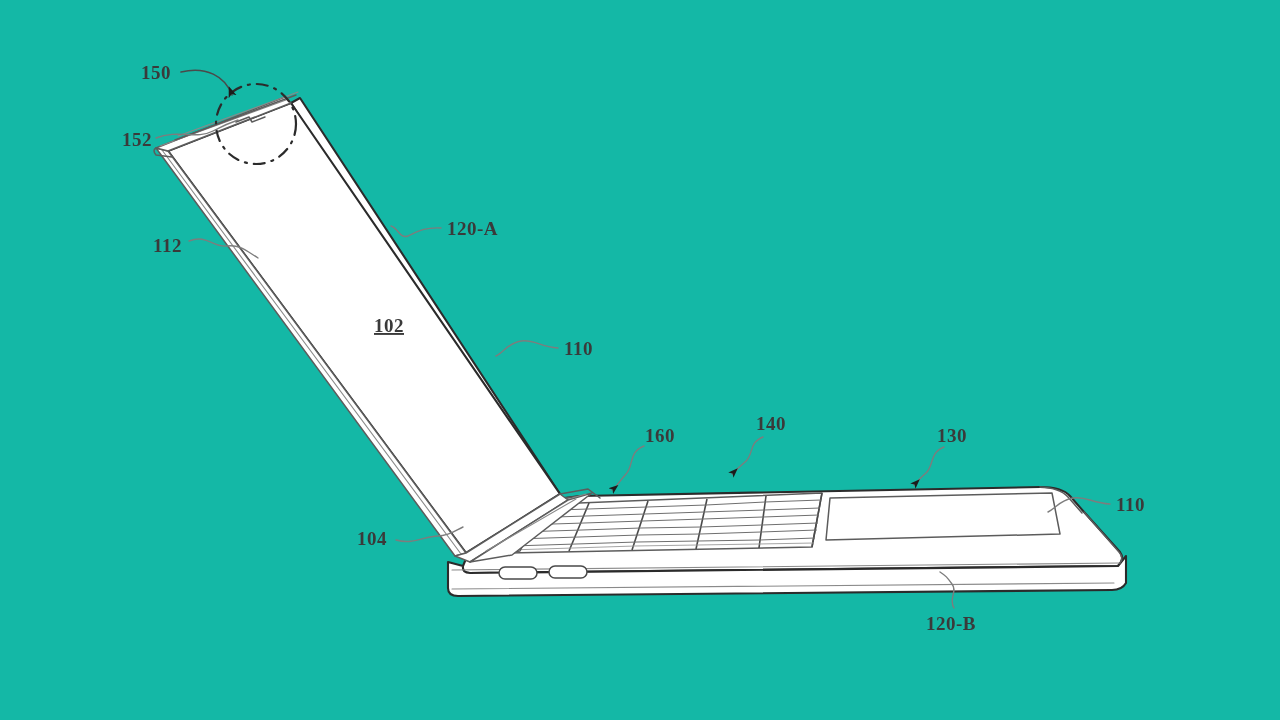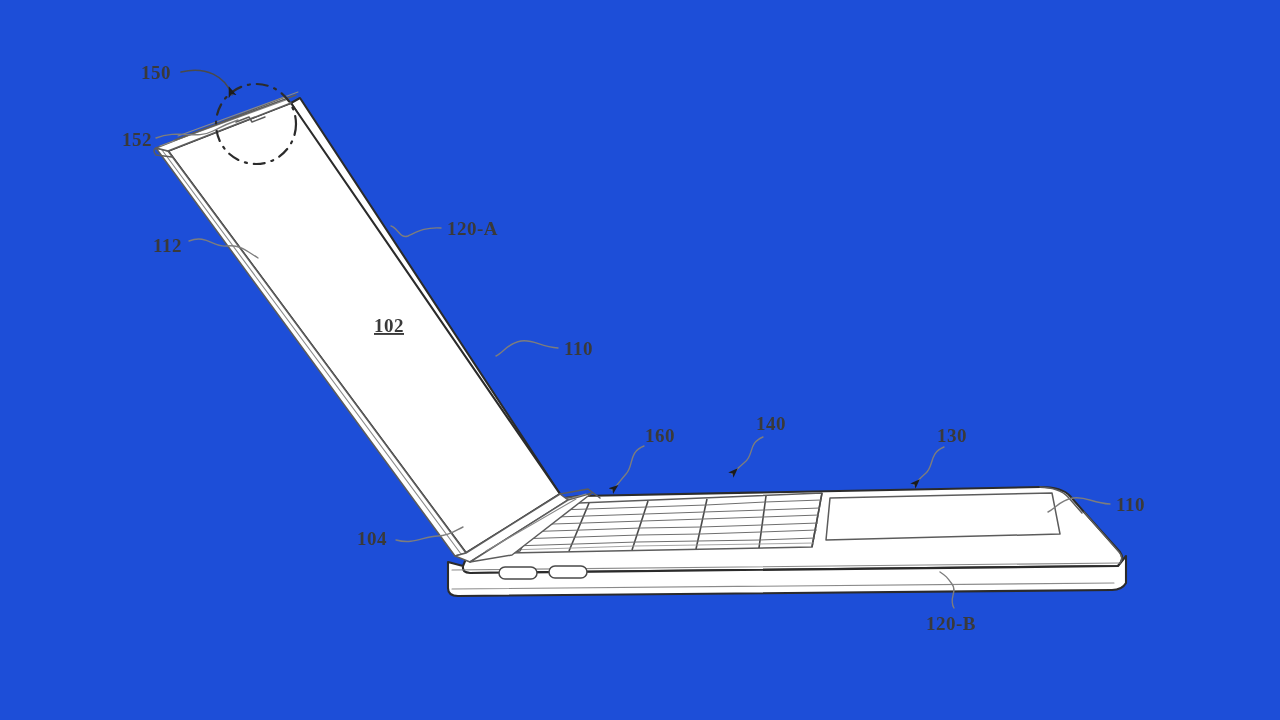--- a/index.html
+++ b/index.html
@@ -11,21 +11,21 @@
   body {
     width: 1280px;
     height: 720px;
     overflow: hidden;
     font-family: "Liberation Serif", "DejaVu Serif", serif;
   }
   #figure-root {
     position: relative;
     width: 1280px;
     height: 720px;
-    background: #1d4ed8;
+    background: #14b8a6;
   }
   #patent-svg {
     position: absolute;
     top: 0;
     left: 0;
     width: 1280px;
     height: 720px;
     display: block;
   }
   .ref-label {

